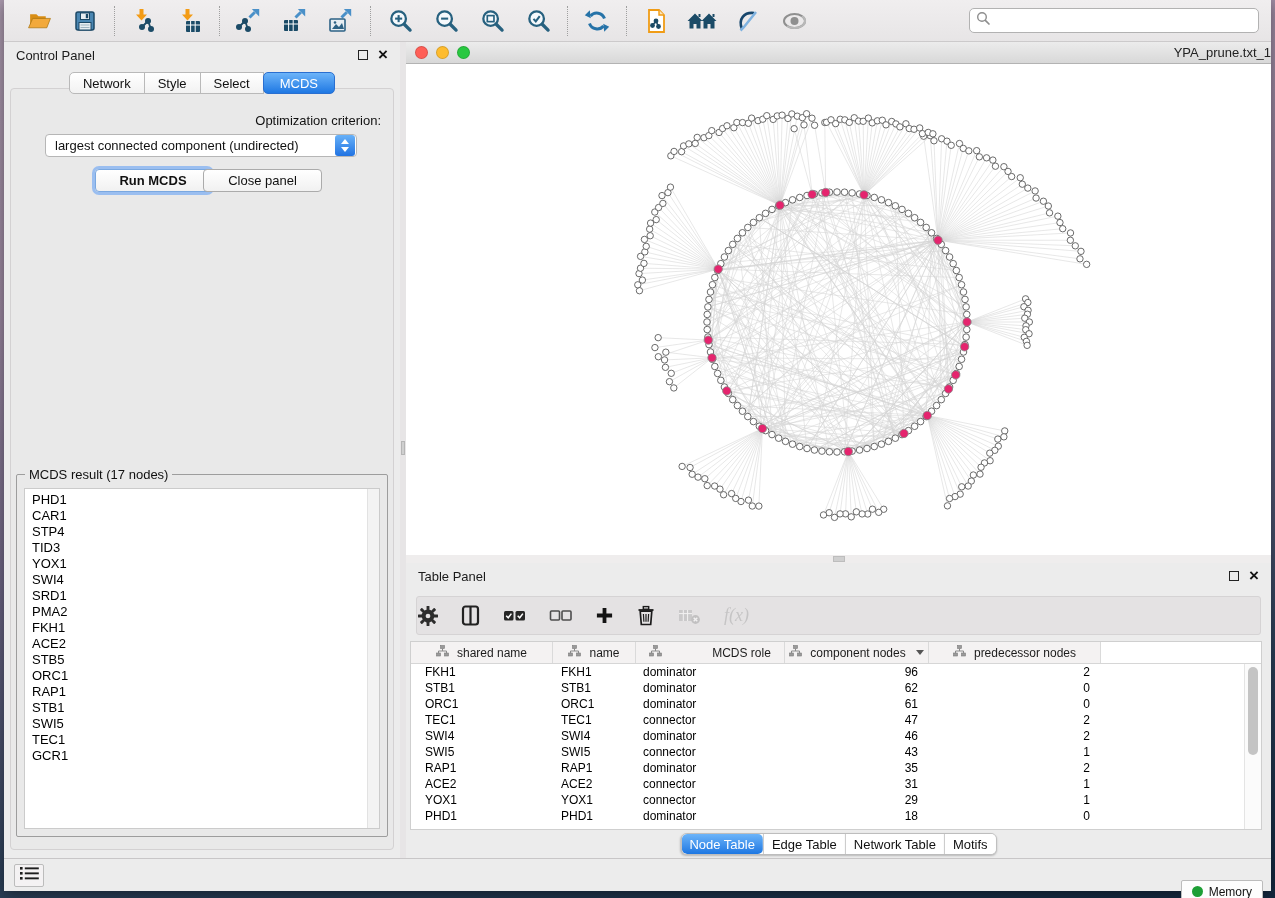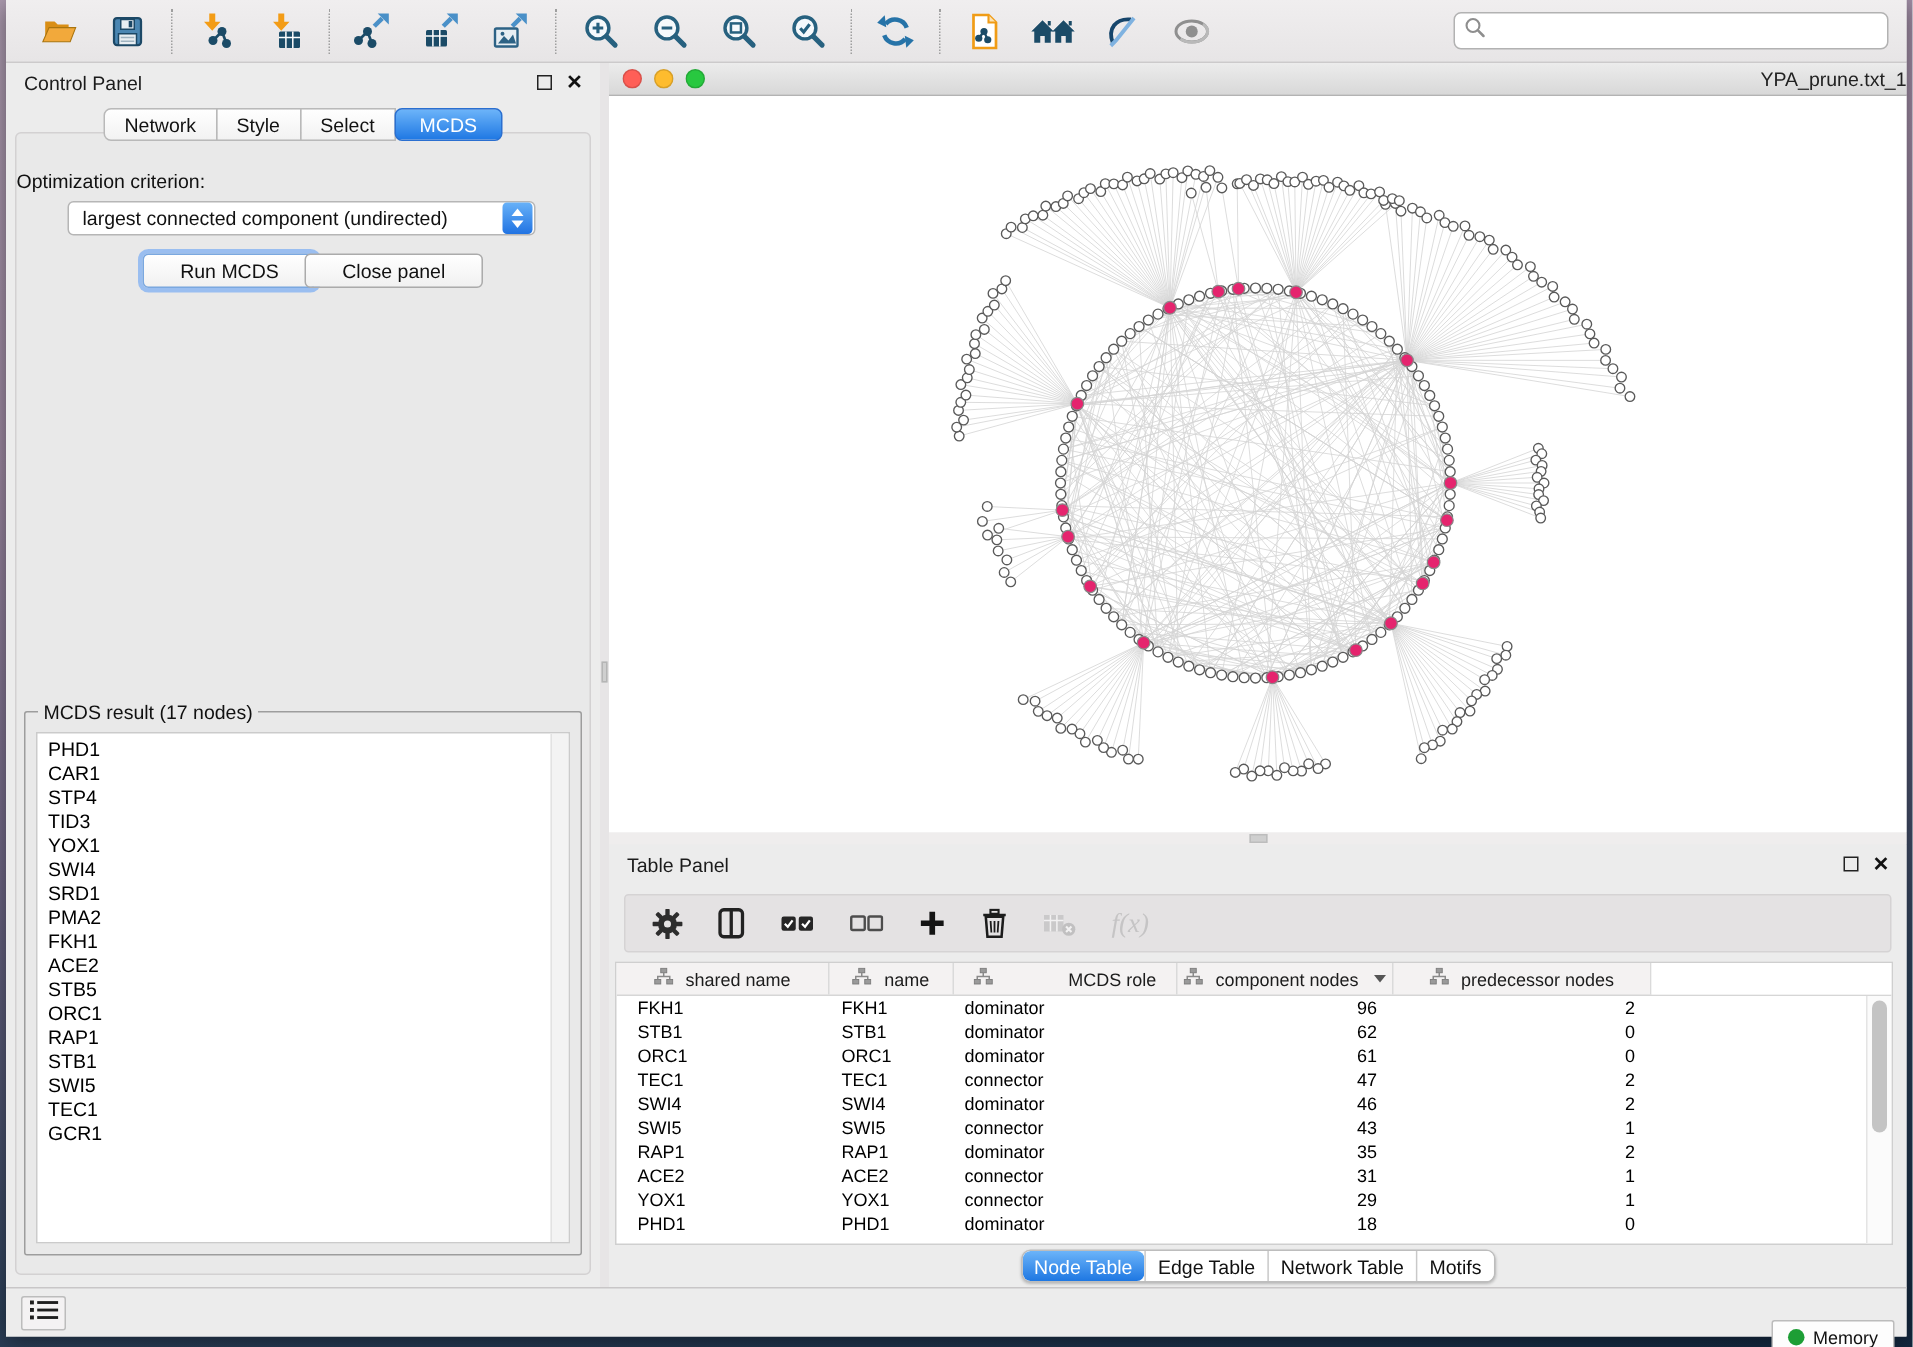--- a/index.html
+++ b/index.html
@@ -27,29 +27,29 @@
   .panel-header { height:26px; display:flex; align-items:center; padding:0 12px; font-size:13px; color:#1b1b1b; }
   .panel-header .ph-title { flex:1; }
   .ph-icons { display:flex; align-items:center; gap:10px; }
   .float-box { width:10px; height:10px; border:1.6px solid #222; display:inline-block; cursor:pointer; }
   .close-x { font-size:17px; font-weight:700; color:#111; line-height:14px; cursor:pointer; }
   .cp-tabs { position:absolute; top:30px; left:0; right:0; display:flex; justify-content:center; z-index:3; }
   .cp-tab { background:linear-gradient(#ffffff,#f2f2f2); border:1px solid #b9b9b9; margin-left:-1px; padding:0 13px; height:22px; display:flex; align-items:center; font-size:13px; color:#111; cursor:pointer; }
   .cp-tab:first-child { border-radius:5px 0 0 5px; margin-left:0; }
   .cp-tab.active { background:linear-gradient(#6cb4f9,#1f78e3); color:#fff; border:1px solid #2a6fd0; border-radius:5px; padding:0 16px; }
   .cp-inset { position:absolute; top:46px; left:6px; right:6px; bottom:8px; background:#e9e9e9; border:1px solid #d3d1d2; border-radius:4px; }
-  .opt-label { position:absolute; top:24px; left:0; right:12px; text-align:left; font-size:13px; color:#111; }
+  .opt-label { position:absolute; top:24px; left:0; right:12px; text-align:right; font-size:13px; color:#111; }
   .criterion-select { position:absolute; top:45px; left:34px; width:312px; height:23px; background:#fff; border:1px solid #b6b6b6; border-radius:4px; display:flex; align-items:center; cursor:pointer; }
   .criterion-select .sel-text { flex:1; font-size:13px; padding-left:9px; color:#111; white-space:nowrap; overflow:hidden; }
   .sel-stepper { width:20px; height:21px; margin-right:1px; border-radius:3px; background:linear-gradient(#67b1f8,#2173e2); display:flex; flex-direction:column; align-items:center; justify-content:center; gap:3px; }
   .tri-up { width:0; height:0; border-left:4px solid transparent; border-right:4px solid transparent; border-bottom:5px solid #fff; }
   .tri-down { width:0; height:0; border-left:4px solid transparent; border-right:4px solid transparent; border-top:5px solid #fff; }
   .cp-buttons { position:absolute; top:80px; left:0; right:0; height:23px; }
   .btn { position:absolute; height:23px; background:linear-gradient(#ffffff,#f1f1f1); border:1px solid #ababab; border-radius:4px; font-size:13px; font-family:"Liberation Sans",sans-serif; color:#111; cursor:pointer; }
-  .btn-run { left:84px; width:116px; box-shadow:0 0 0 3px rgba(90,155,245,.55); border-color:#7aa8e0; }
+  .btn-run { left:84px; width:116px; box-shadow:0 0 0 3px rgba(90,155,245,.55); border-color:#7aa8e0;font-weight:bold; }
   .btn-closepanel { left:192px; width:119px; }
   .mcds-fieldset { position:absolute; top:378px; left:5px; right:5px; bottom:12px; border:1px solid #9d9d9d; border-radius:2px; }
   .mcds-fieldset legend { margin-left:8px; padding:0 4px; font-size:13px; color:#111; }
   .list-box { position:absolute; top:6px; left:7px; right:7px; bottom:7px; background:#fff; border:1px solid #cbcbcb; overflow:hidden; padding-top:3px; }
   .list-box .row { height:16px; padding-left:7px; font-size:13px; color:#000; line-height:16px; }
   .list-track { position:absolute; right:0; top:0; bottom:0; width:12px; background:#f3f3f3; border-left:1px solid #e2e2e2; }
 
   
   .v-splitter { position:absolute; left:396px; top:0; width:6px; height:100%; background:#e7e5e6; cursor:col-resize; }
   .v-splitter .grip { position:absolute; left:1px; top:399px; width:4px; height:14px; background:#cfcfcf; border:1px solid #b5b5b5; }
@@ -60,21 +60,21 @@
   
   .network-window { position:absolute; top:0; left:0; right:0; height:513px; }
   .net-titlebar { position:relative; height:22px; background:linear-gradient(#ececec,#d8d8d8); border-bottom:1px solid #b3b3b3; display:flex; align-items:center; justify-content:flex-end; font-size:13px; color:#222; }
   .traffic { position:absolute; left:9px; top:4px; display:flex; gap:8px; }
   .light { width:13px; height:13px; border-radius:50%; border:1px solid rgba(0,0,0,.15); cursor:pointer; }
   .net-canvas { position:absolute; top:22px; left:0; right:0; bottom:0; background:#fff; }
   .net-canvas svg { display:block; width:100%; height:100%; }
 
   
   .table-panel { position:absolute; top:521px; left:0; right:0; bottom:0; background:#ececec; }
-  .tp-toolbar { position:absolute; top:33px; left:10px; right:10px; height:39px; background:#e4e2e3; border:1px solid #d5d3d4; border-radius:3px; display:flex; align-items:center; gap:23px; padding-left:18px; }
+  .tp-toolbar { position:absolute; top:33px; left:10px; right:10px; height:39px; background:#e4e2e3; border:1px solid #d5d3d4; border-radius:3px; display:flex; align-items:center; gap:23px; padding-left:1px; }
   .tp-btn { border:none; background:transparent; display:flex; align-items:center; justify-content:center; cursor:pointer; height:26px; }
   .tp-btn.disabled { opacity:.55; cursor:default; }
   .fx-label { font-family:"Liberation Serif", serif; font-style:italic; font-size:18px; color:#adadad; }
   .data-table { position:absolute; top:78px; left:4px; width:852px; height:189px; background:#fff; border:1px solid #cfcfcf; overflow:hidden; }
   .thead { display:flex; height:22px; background:#f4f2f2; border-bottom:1px solid #d6d6d6; }
   .th { display:flex; align-items:center; justify-content:center; gap:6px; border-right:1px solid #dadada; font-size:12px; color:#1c1c1c; }
   .th .tree { flex:0 0 auto; margin-right:2px; }
   .th-fill { flex:1; background:#fff; }
   .sort-tri { width:0; height:0; border-left:4px solid transparent; border-right:4px solid transparent; border-top:5px solid #555; margin-left:4px; }
   .tbody .tr { display:flex; height:16px; font-size:12px; color:#000; cursor:default; }

